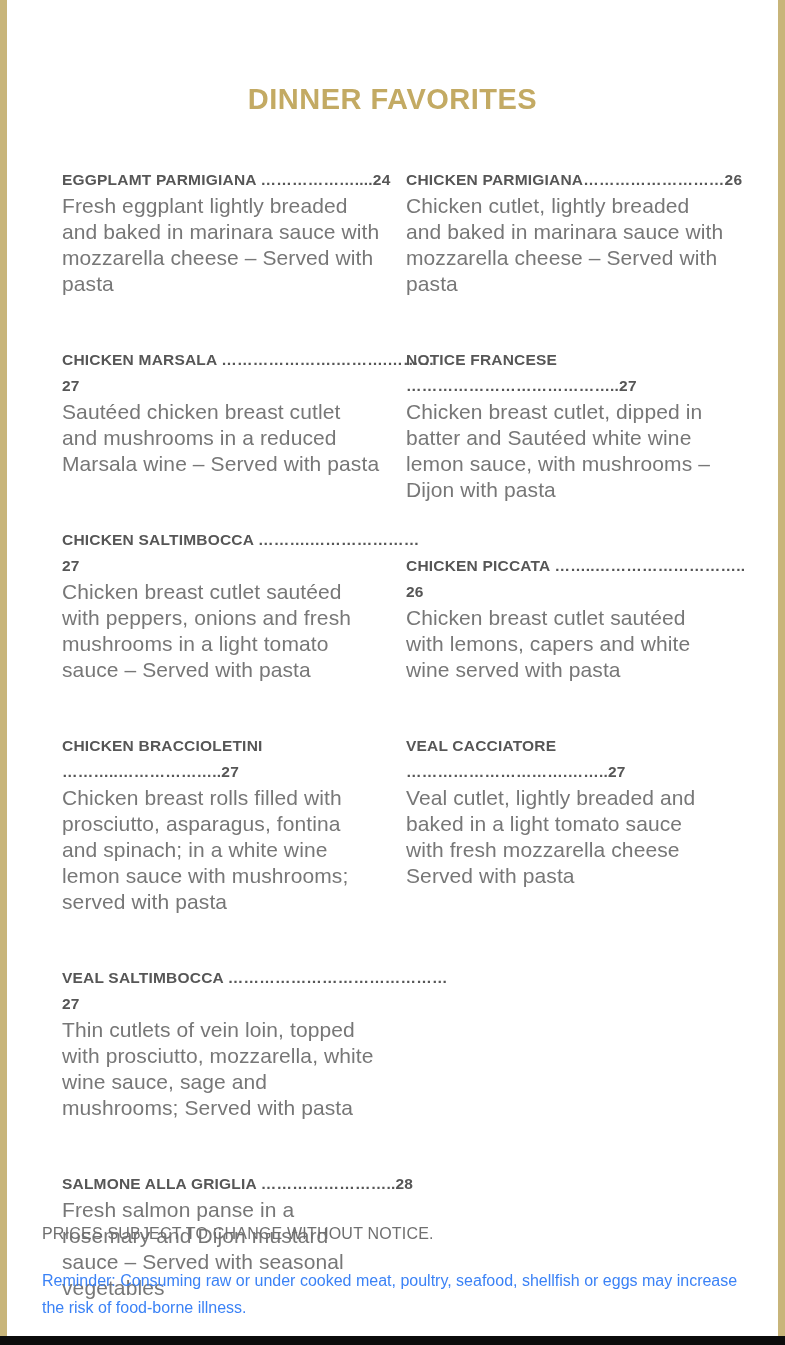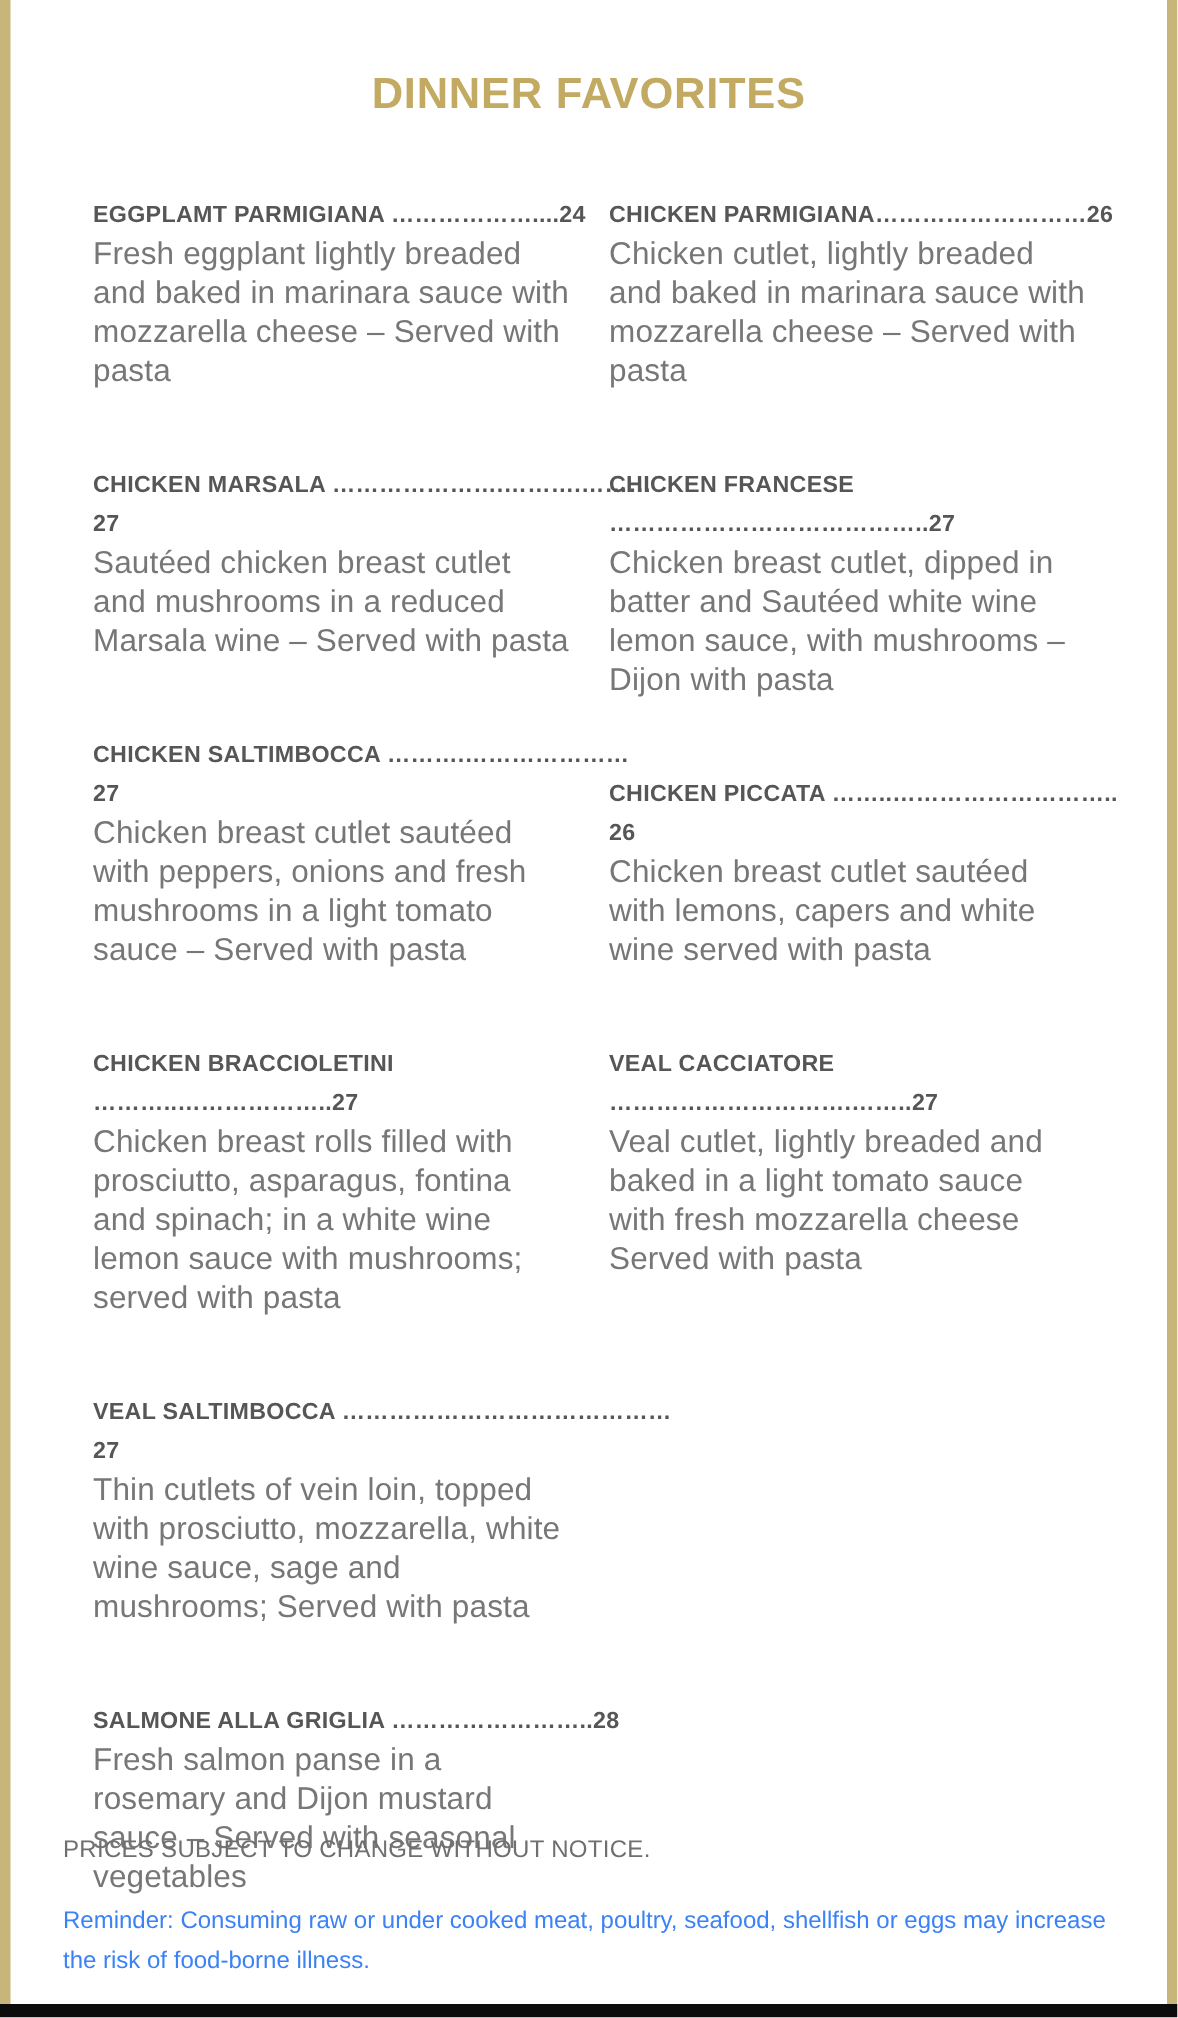--- a/index.html
+++ b/index.html
@@ -22,21 +22,21 @@
   }
   .border-left  { left: 0; }
   .border-right { right: 0; }
   .bottom-bar {
     position: absolute; left: 0; bottom: 0;
     width: 785px; height: 9px;
     background: #0c0c0c;
   }
   .page-title {
     margin: 0;
-    padding-top: 48px;
+    padding-top: 84px;
     text-align: center;
     font-size: 29px;
     line-height: 30px;
     font-weight: 700;
     letter-spacing: 0.5px;
     color: #c3aa63;
   }
   .menu {
     display: flex;
     gap: 26px;
@@ -135,21 +135,21 @@
       </div>
     <div class="menu-col">
         <div class="menu-item">
           <div class="item-title">
             <div class="t-line">CHICKEN PARMIGIANA………………………26</div>
           </div>
           <p class="item-desc">Chicken cutlet, lightly breaded and baked in marinara sauce with mozzarella cheese – Served with pasta</p>
         </div>
         <div class="menu-item">
           <div class="item-title">
-            <div class="t-line">CHICKEN FRANCESE</div>
+            <div class="t-line">NOTICE FRANCESE</div>
             <div class="t-line">…………………………………..27</div>
           </div>
           <p class="item-desc">Chicken breast cutlet, dipped in batter and Sautéed white wine lemon sauce, with mushrooms – Dijon with pasta</p>
         </div>
         <div class="menu-item">
           <div class="item-title">
             <div class="t-line">CHICKEN PICCATA ……..………………………..</div>
             <div class="t-line">26</div>
           </div>
           <p class="item-desc">Chicken breast cutlet sautéed with lemons, capers and white wine served with pasta</p>

